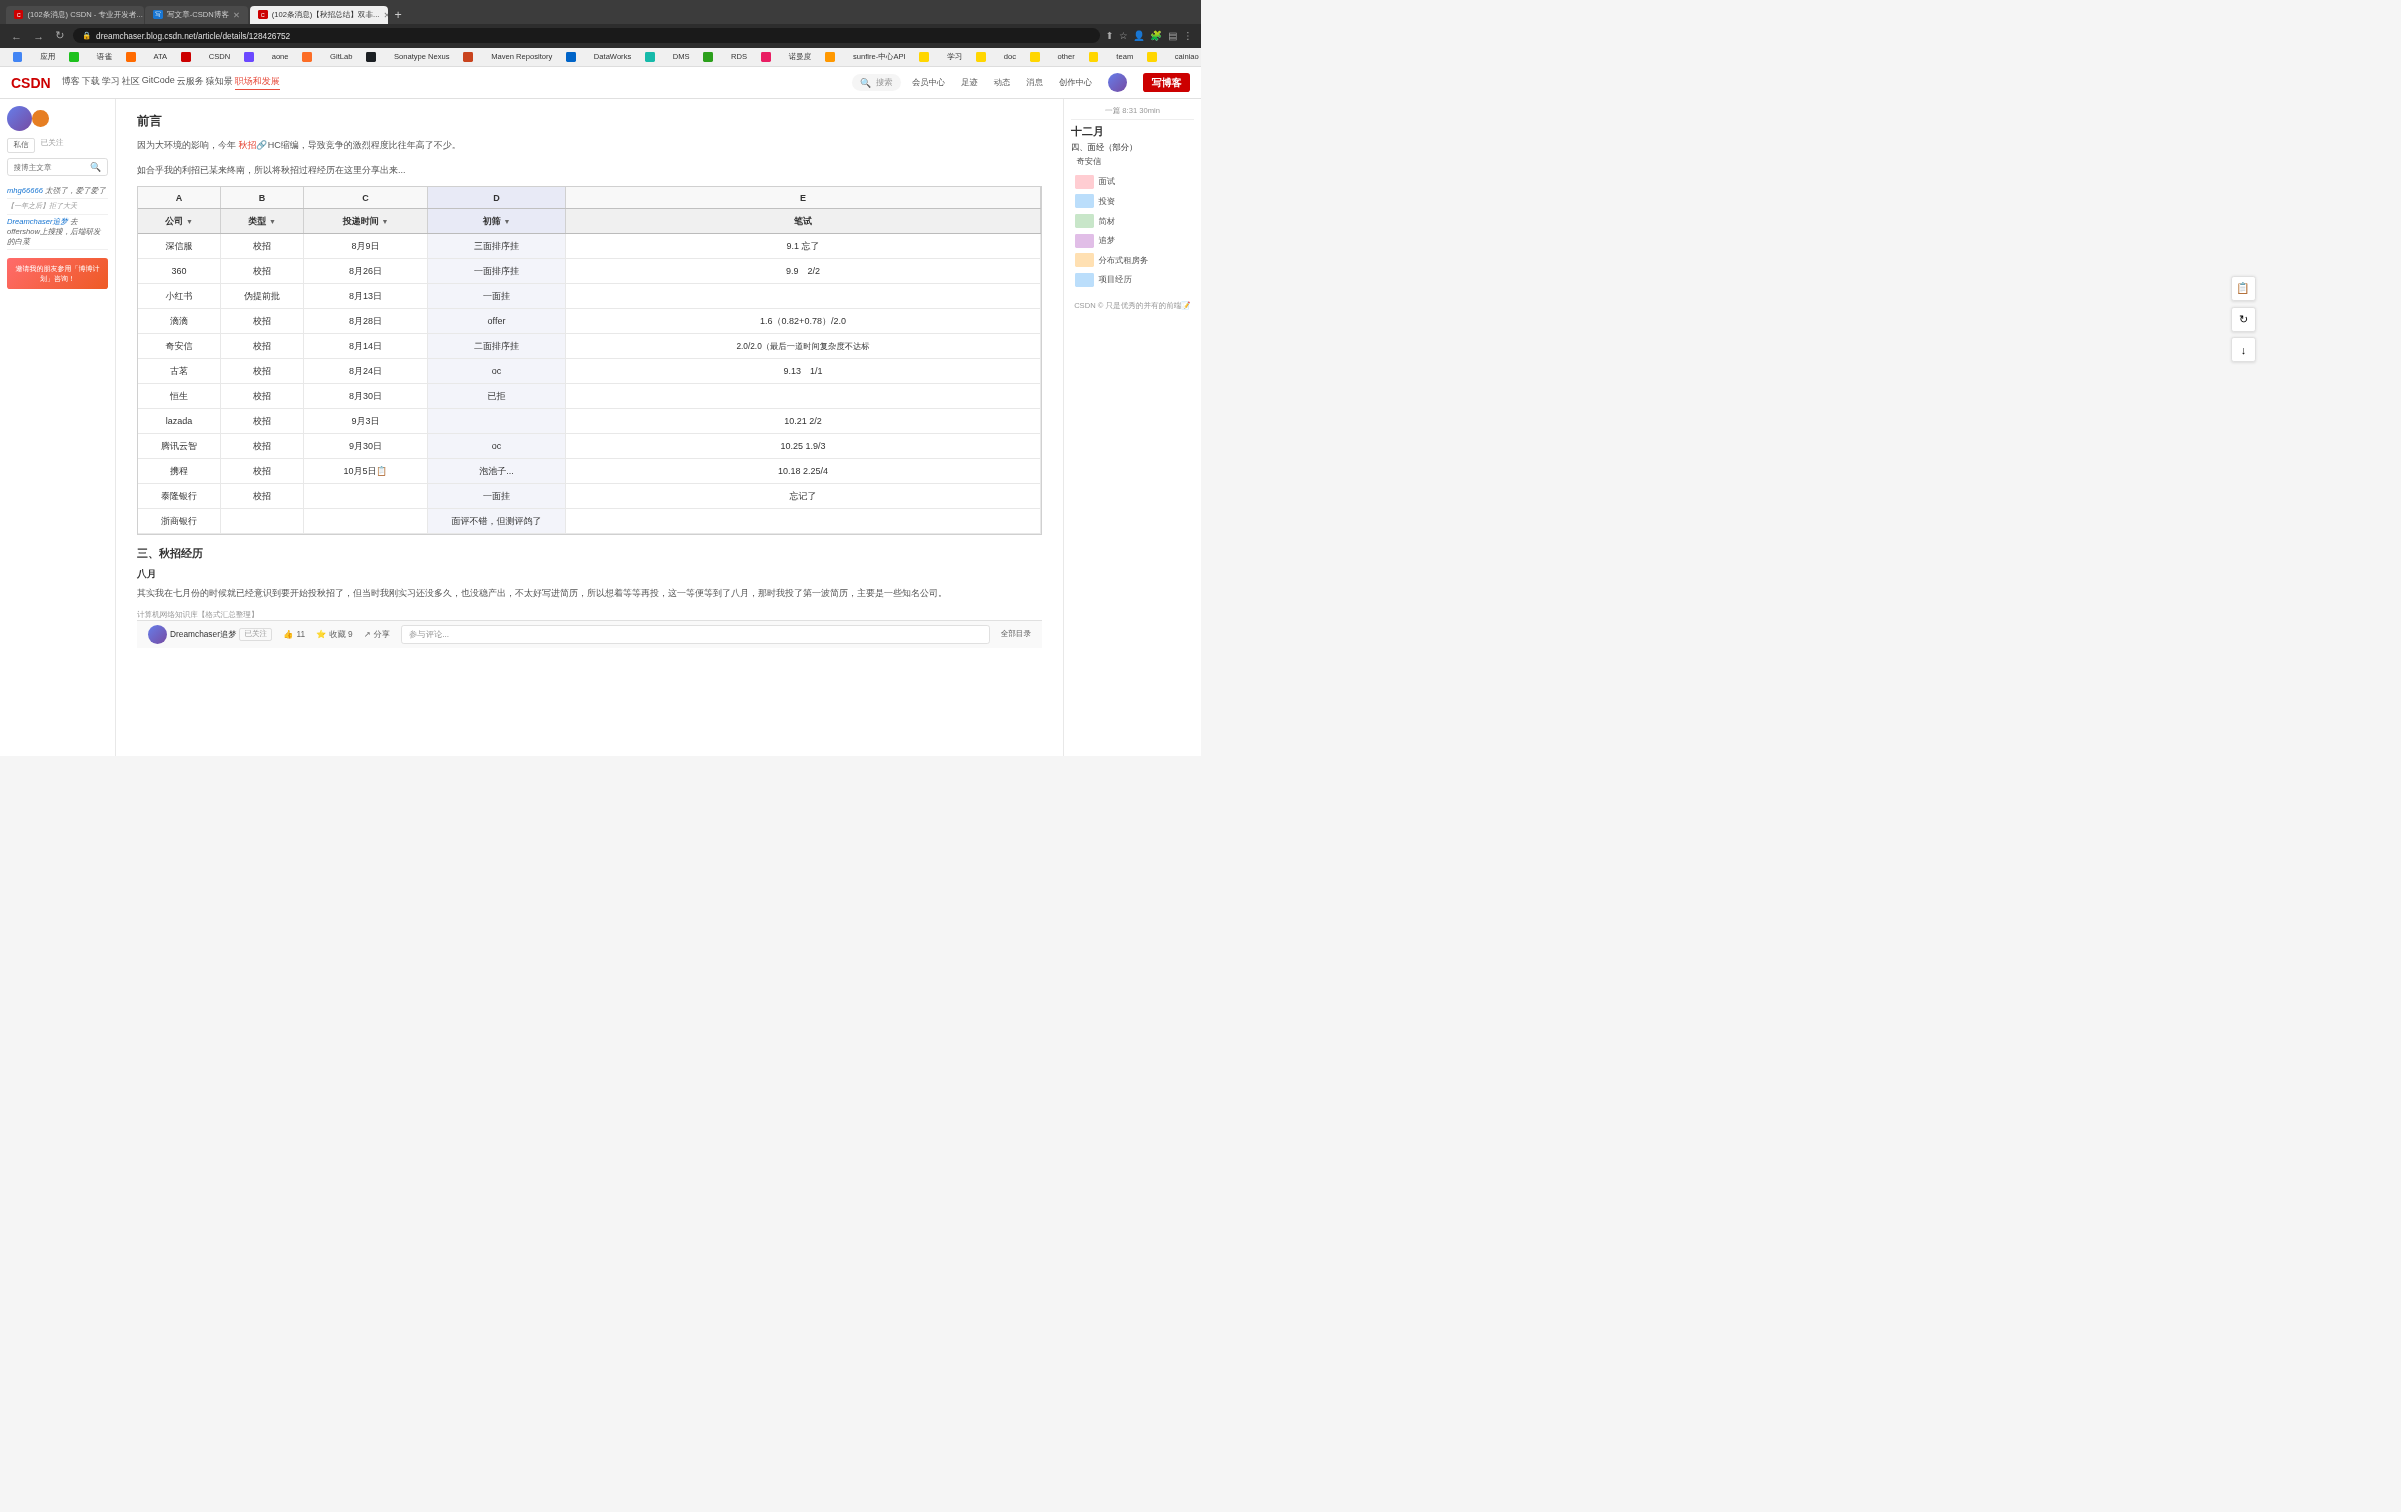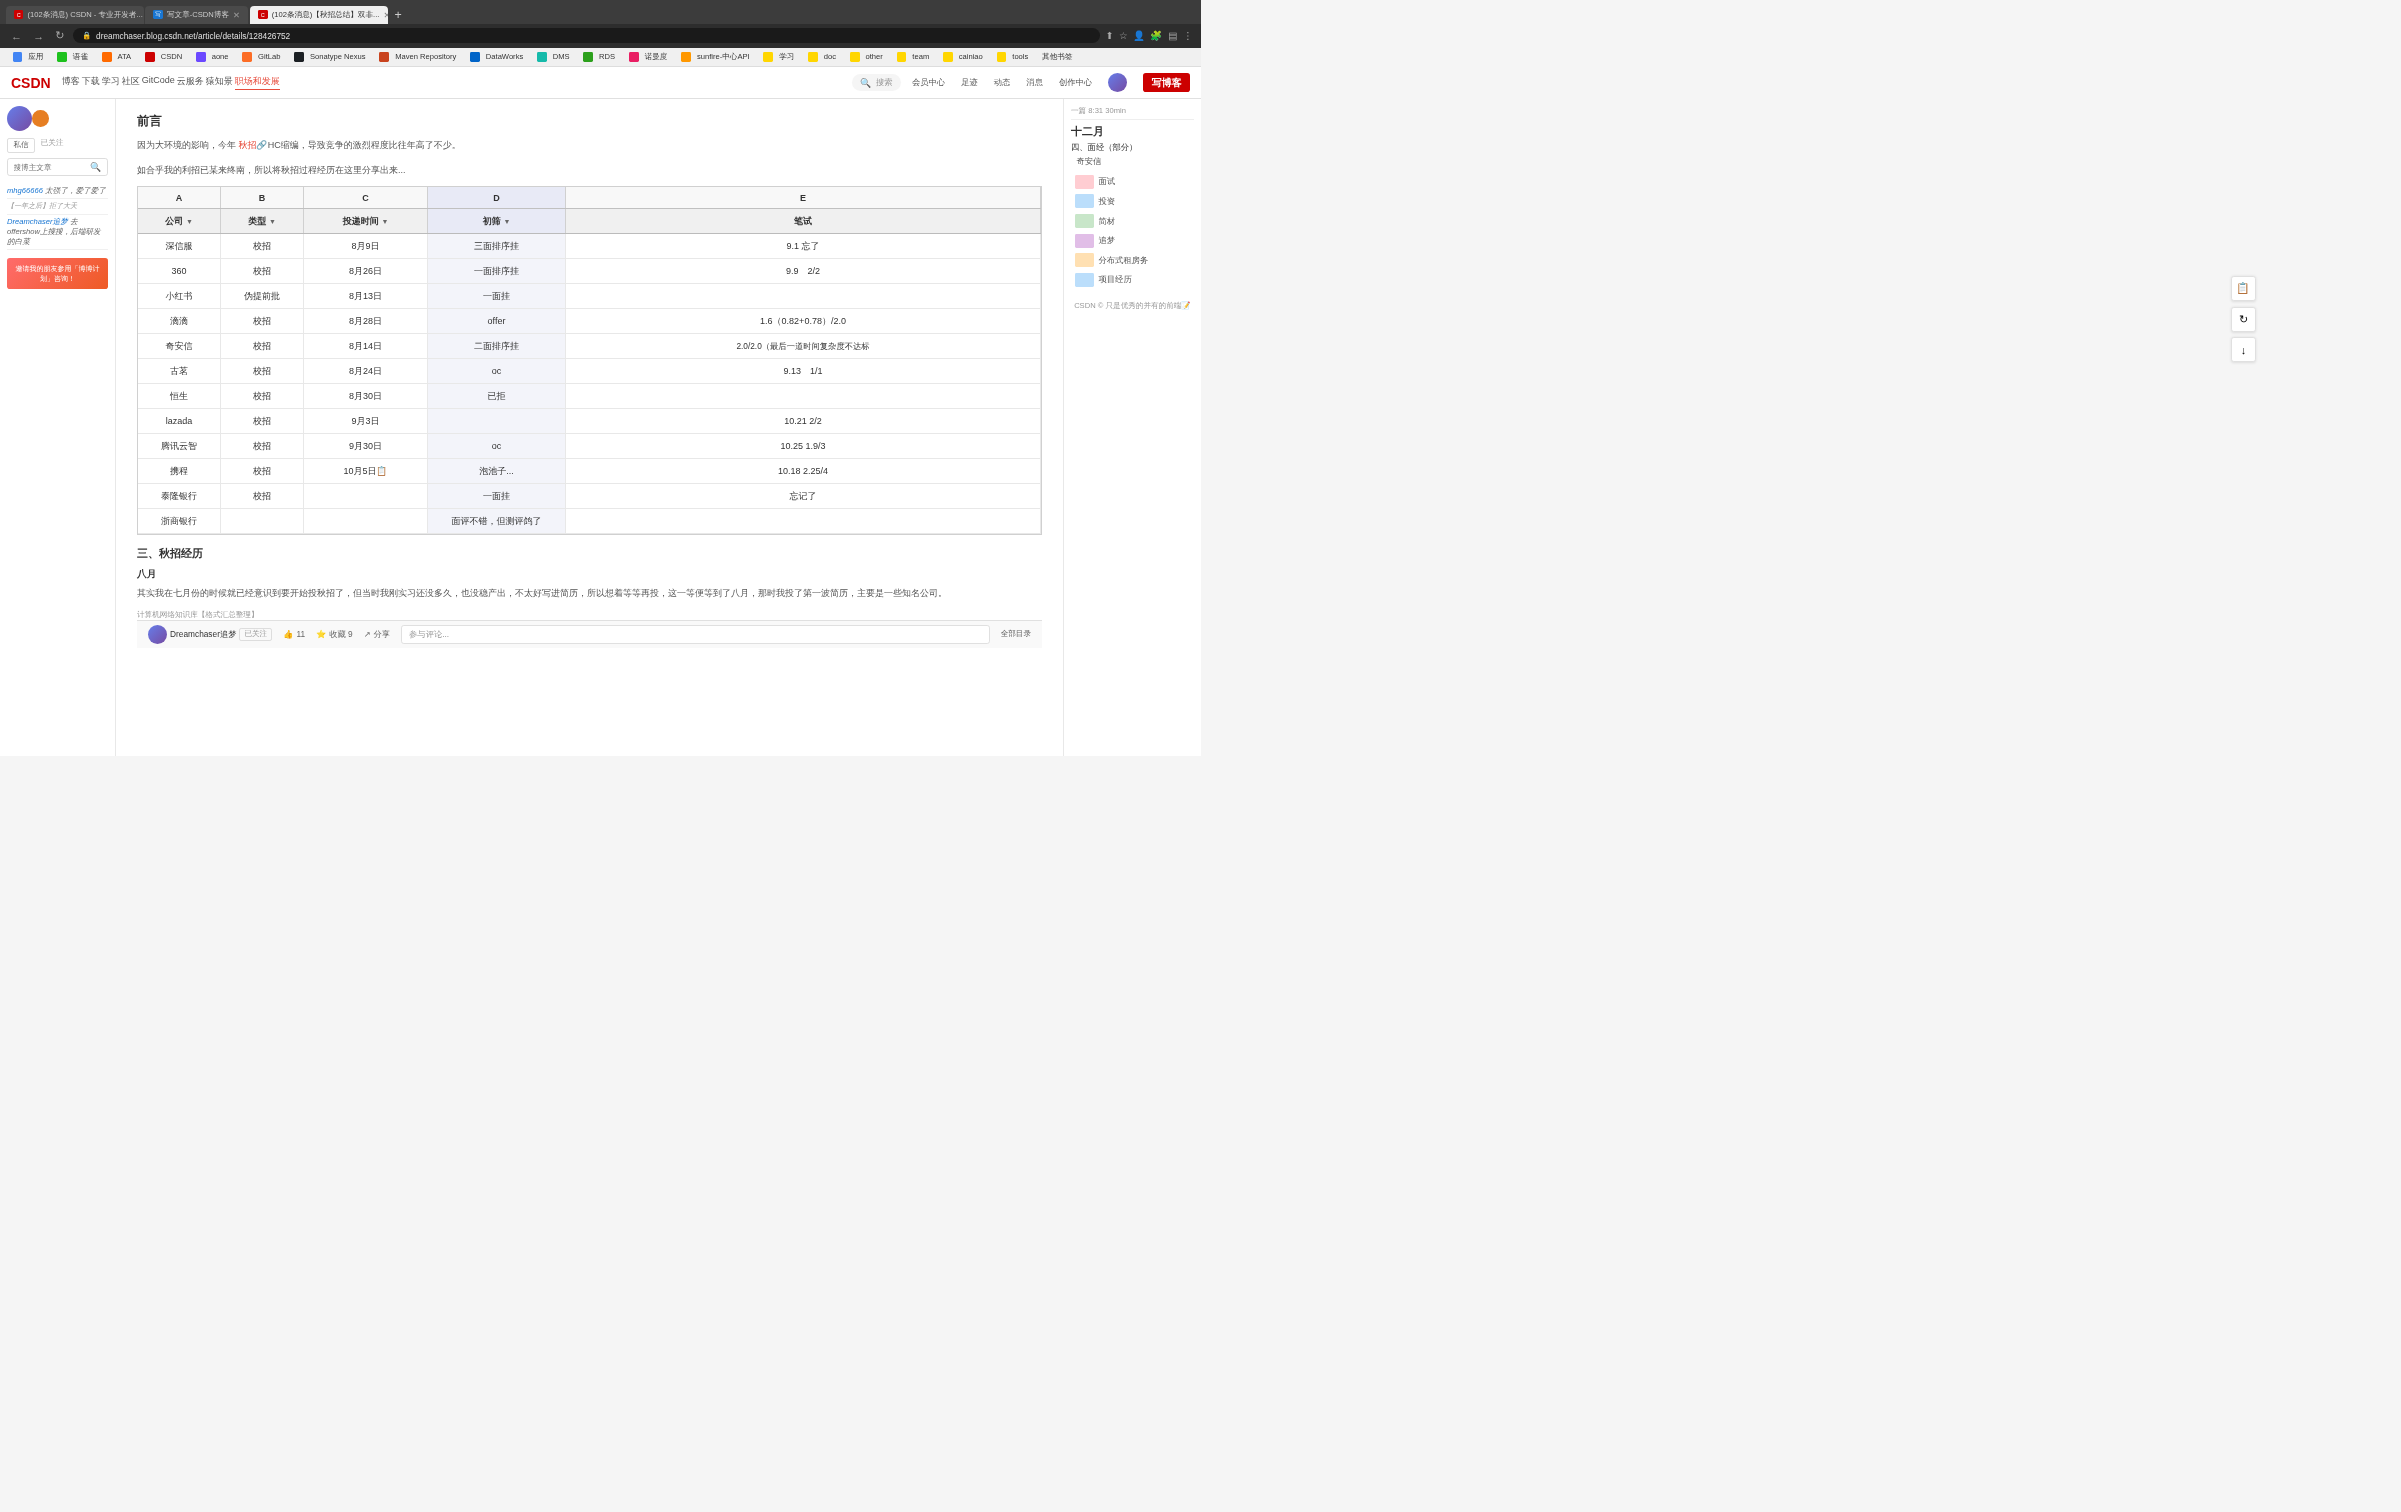--- a/index.html
+++ b/index.html
@@ -19,21 +19,21 @@
     .address-bar { display: flex; align-items: center; gap: 5.5px; padding: 4.1px 8.3px; background: #2d2d2d; }
     .nav-btn { background: none; border: none; color: #aaa; font-size: 11px; cursor: pointer; padding: 1.4px 2.8px; }
     .url-box { flex: 1; background: #1a1a1a; border-radius: 14px; padding: 2.8px 9.7px; display: flex; align-items: center; gap: 4.1px; }
     .url-text { color: #e0e0e0; font-size: 8.3px; }
     .url-secure { color: #aaa; font-size: 7.6px; }
     .toolbar-icons { display: flex; gap: 5.5px; align-items: center; }
     .toolbar-icon { color: #aaa; font-size: 9.7px; cursor: pointer; }
 
     
     .bookmarks-bar { display: flex; align-items: center; gap: 2.8px; padding: 2.8px 7px; background: #f0f0f0; border-bottom: 0.7px solid #ddd; overflow: hidden; }
-    .bookmark { display: flex; align-items: center; gap: 6px; padding: 1.4px 5.5px; border-radius: 2.8px; font-size: 7.6px; color: #333; cursor: pointer; white-space: nowrap; }
+    .bookmark { display: flex; align-items: center; gap: 18px; padding: 1.4px 5.5px; border-radius: 2.8px; font-size: 7.6px; color: #333; cursor: pointer; white-space: nowrap; }
     .bm-icon { width: 9.7px; height: 9.7px; border-radius: 1.4px; background: #ddd; flex-shrink: 0; }
 
     
     .csdn-header { background: white; border-bottom: 0.7px solid #e0e0e0; padding: 0 11px; display: flex; align-items: center; gap: 11px; height: 32px; }
     .csdn-logo { color: #c00; font-weight: bold; font-size: 14px; }
     .csdn-nav { display: flex; gap: 2px; font-size: 9px; color: #555; }
     .csdn-nav span { cursor: pointer; }
     .csdn-search-bar { margin-left: auto; display: flex; align-items: center; background: #f5f5f5; border-radius: 14px; padding: 2.8px 8.3px; gap: 4.1px; }
     .csdn-right { display: flex; gap: 16px; align-items: center; font-size: 8.3px; color: #555; text-align: center; }
     .write-btn { background: #c00; color: white; padding: 2.8px 8.3px; border-radius: 2.8px; font-size: 10px; cursor: pointer; font-weight: bold; }
@@ -443,21 +443,21 @@
         <span>分享</span>
       </div>
       <div class="comment-input-area">
         <span>参与评论...</span>
       </div>
       <span style="font-size:7.6px;color:#666;">全部目录</span>
     </div>
   </div>
 
   <div class="right-sidebar">
-    <div style="font-size:7.6px;color:#999;margin-bottom:4.1px;border-bottom:0.7px solid #eee;padding-bottom:2.8px;">
+    <div style="font-size:7.6px;color:#999;margin-bottom:4.1px;border-bottom:0.7px solid #eee;padding-bottom:2.8px;text-align:center;">
       <span>一篇 8:31 30min</span>
     </div>
     <div style="font-size:11px;color:#333;font-weight:bold;margin-bottom:2.8px;">十二月</div>
     <div style="font-size:8.3px;color:#333;margin-bottom:2.8px;">四、面经（部分）</div>
     <div style="font-size:8.3px;color:#555;margin-bottom:5.5px;padding-left:5.5px;">奇安信</div>
 
     <div>
       <div class="toc-item">
         <div class="toc-thumbnail red"></div>
         <span>面试</span>

